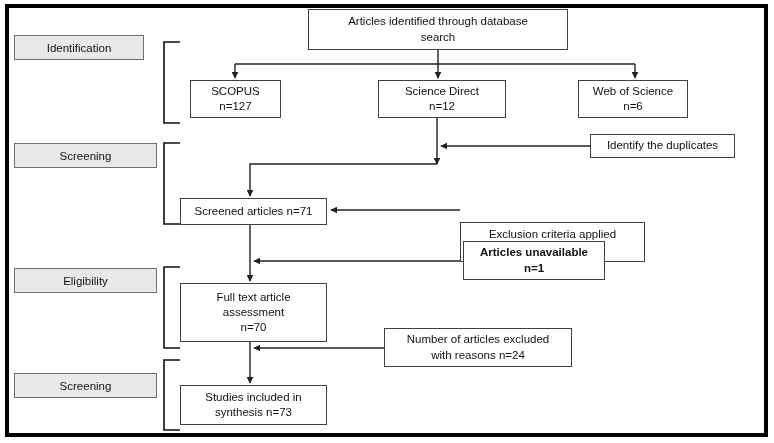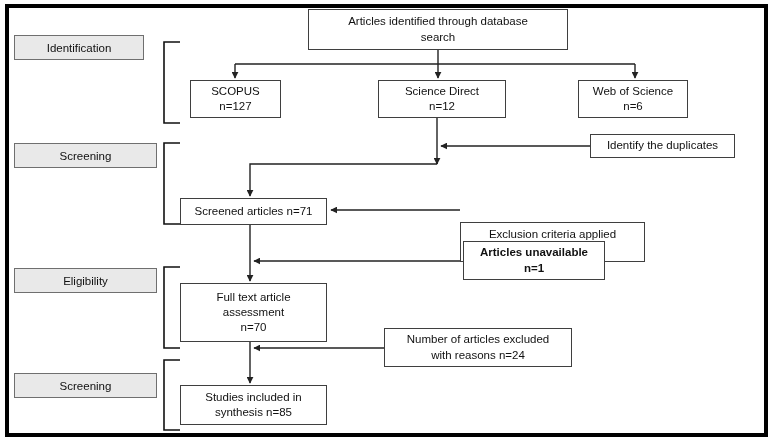--- a/index.html
+++ b/index.html
@@ -138,15 +138,15 @@
 n=1</div>
 
   <div class="node" style="left:180px; top:283px; width:147px; height:59px;">Full text article
 assessment
 n=70</div>
 
   <div class="node" style="left:384px; top:328px; width:188px; height:39px;">Number of articles excluded
 with reasons n=24</div>
 
   <div class="node" style="left:180px; top:385px; width:147px; height:40px;">Studies included in
-synthesis n=85</div>
+synthesis n=73</div>
 
 </div>
 
 </body></html>

